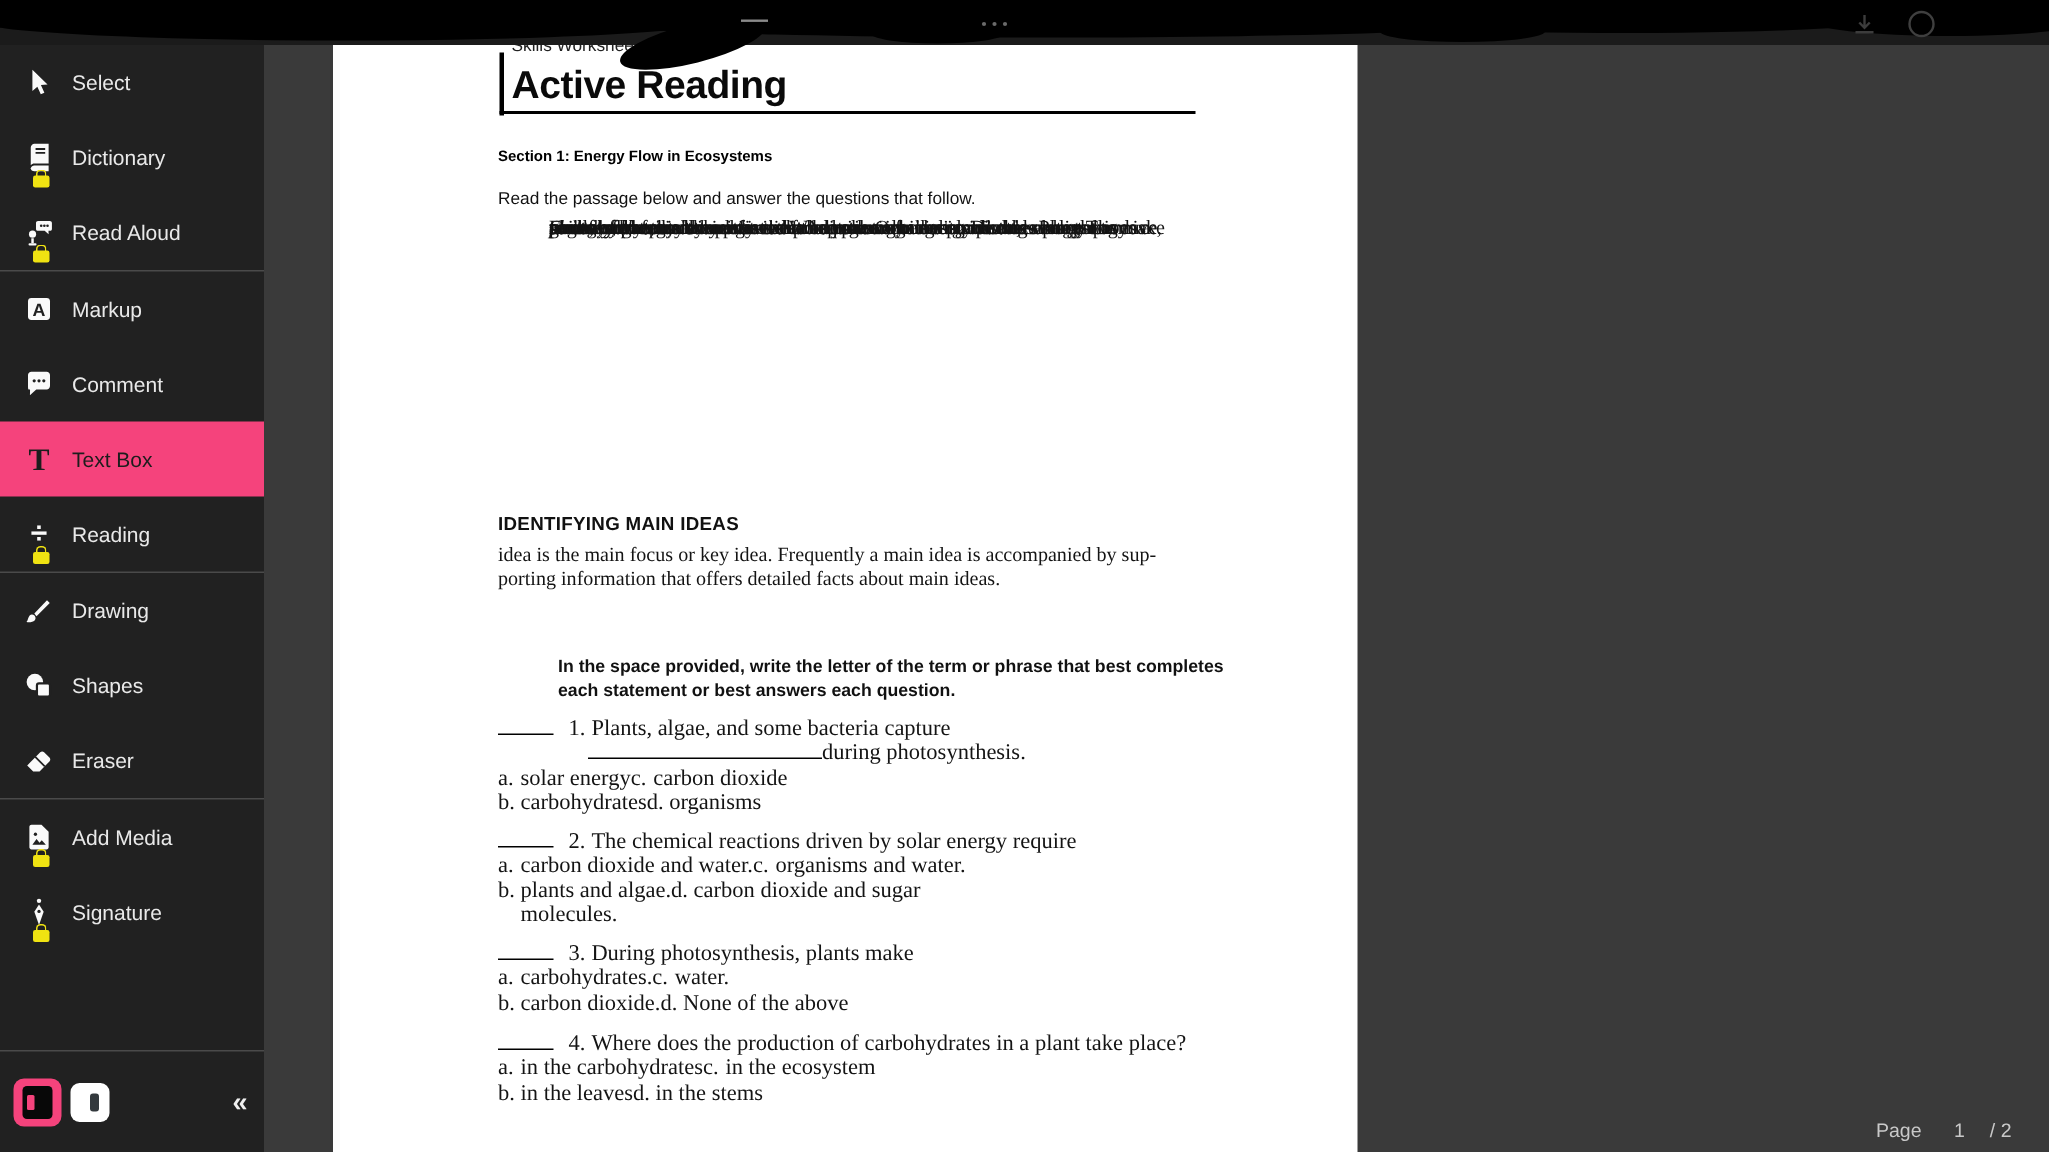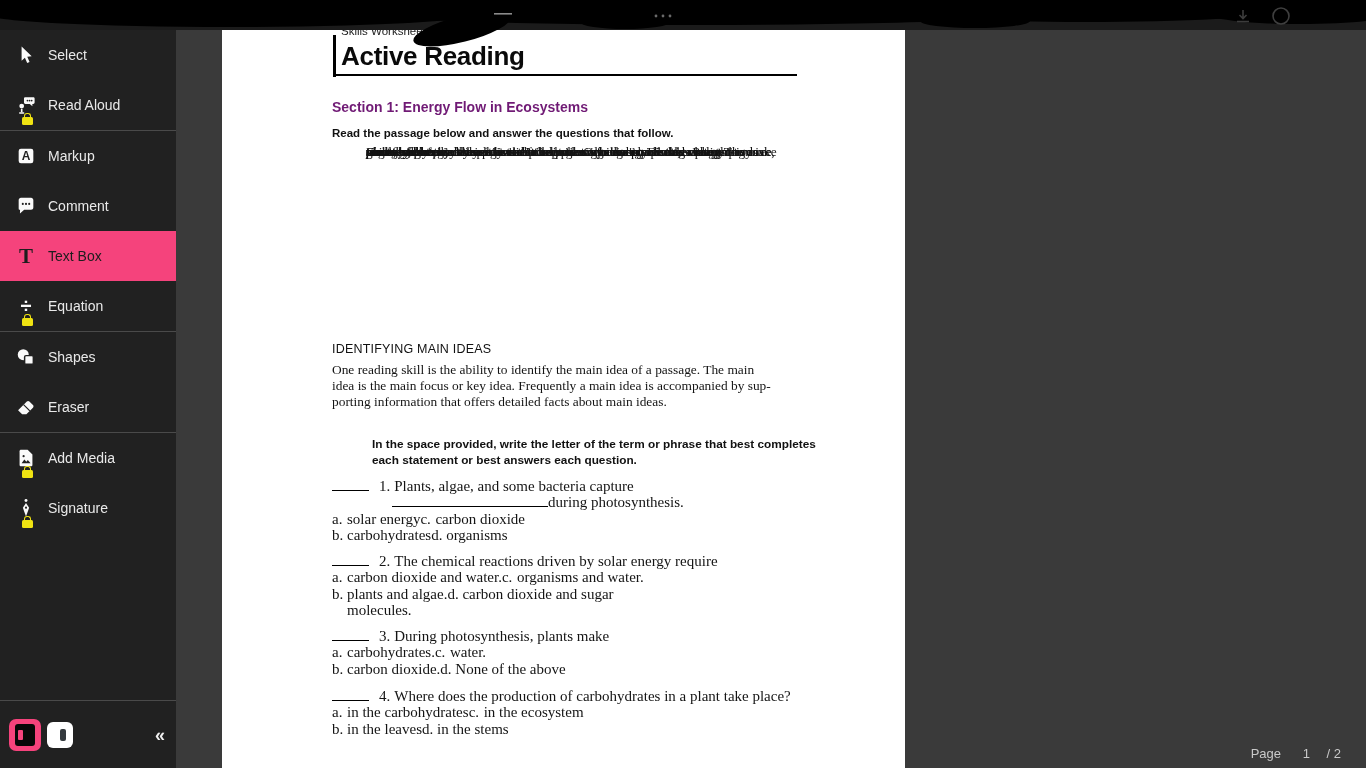--- a/index.html
+++ b/index.html
@@ -41,27 +41,27 @@
   
   .canvas { position:absolute; left:150px; top:30px; right:0; bottom:0; background:#3a3a3a; }
   .page { position:absolute; left:72px; top:0; width:683px; height:738px; background:#ffffff;
           overflow:hidden; color:#111; }
   .page * { position:absolute; white-space:nowrap; }
 
   .kicker { left:119px; top:-5px; font-size:11.5px; color:#222; }
   .title-bar { left:111px; top:5px; width:3px; height:42px; background:#000; }
   .title { left:119px; top:11px; font-size:26px; font-weight:bold; color:#0a0a0a; letter-spacing:-0.3px; }
   .title-rule { left:111px; top:44px; width:464px; height:2px; background:#000; }
-  .section-heading { left:110px; top:69px; font-size:14px; font-weight:bold; color:#701a75; }
-  .instr1 { left:110px; top:97px; font-size:11.5px; font-weight:bold; }
+  .section-heading { left:110px; top:69px; font-size:10px; font-weight:bold; color:#000000; }
+  .instr1 { left:110px; top:97px; font-size:11.5px; font-weight:normal; }
 
   .serifblock { font-family:"Liberation Serif", serif; font-size:13.4px; line-height:16.2px; color:#141414; }
   .passage { left:144px; top:114px; }
   .passage div, .mainideas div { position:static; }
-  .subhead { left:110px; top:312px; font-size:12.5px; font-weight:normal; letter-spacing:0.2px; }
+  .subhead { left:110px; top:312px; font-size:12.5px; font-weight:bold; letter-spacing:0.2px; }
   .mainideas { left:110px; top:332px; }
   .instr2 { left:110px; top:407px; font-size:11.8px; font-weight:bold; line-height:15.5px; }
   .instr2 div { position:static;margin-left:40px; }
 
   .q { left:110px; width:480px; font-family:"Liberation Serif", serif; font-size:15px; line-height:16.4px; color:#141414; }
   .q div, .q span { position:static; }
   .q-blank { display:inline-block; width:37px; height:12px; border-bottom:1px solid #000; }
   .q-num { margin-left:10px; }
   .q-stem { margin-left:4px; }
   .q-fill { margin-left:60px; }
@@ -104,20 +104,31 @@
 
   <div class="item">
     <span class="ic">
       <svg width="22" height="22" viewBox="0 0 24 24" fill="#fafafa">
           <path d="M7.2 2.8v15.4l3.6-3.2 2.5 5.6 2.6-1.1-2.5-5.6 4.8-.5z"></path>
         </svg>
     </span>
       <span class="lbl">Select</span>
   </div>
 
+  <div class="item">
+    <span class="ic">
+      <svg width="22" height="22" viewBox="0 0 24 24" fill="#fafafa">
+          <path d="M6 4.8C6 3.3 7.2 2 8.7 2H19v14.4H8.6c-1 0-1.9.5-2.6 1.3V4.8z"></path>
+          <path d="M6 19.8c.4-1.1 1.4-1.9 2.6-1.9H19V22H8.7C7.2 22 6 21.2 6 19.8z"></path>
+          <path d="M9.5 5h7v1.6h-7zM9.5 8h7v1.2h-7z" fill="#212121"></path>
+        </svg>
+    </span>
+      <span class="lbl">Dictionary</span>
+  <span class="lock"></span>
+    </div>
 
   <div class="item">
     <span class="ic">
       <svg width="22" height="22" viewBox="0 0 24 24" fill="#fafafa">
           <circle cx="7.3" cy="13.2" r="2.6"></circle>
           <rect x="6.4" y="16.2" width="1.8" height="3.6"></rect>
           <rect x="4.4" y="19.8" width="5.8" height="1.7" rx=".8"></rect>
           <path d="M11.3 3.6h8.6c.8 0 1.5.6 1.5 1.4v4.4c0 .8-.7 1.4-1.5 1.4h-1l.1 2.5-2.9-2.5h-4.8c-.8 0-1.5-.6-1.5-1.4V5c0-.8.7-1.4 1.5-1.4z"></path>
           <circle cx="13.6" cy="7.1" r=".95" fill="#212121"></circle>
           <circle cx="15.9" cy="7.1" r=".95" fill="#212121"></circle>
@@ -156,26 +167,35 @@
     <span class="ic">
         <span class="glyph serifT">T</span>
       </span>
     <span class="lbl">Text Box</span>
   </div>
 
   <div class="item">
     <span class="ic">
         <span class="glyph">÷</span>
       </span>
-    <span class="lbl">Equation</span>
+    <span class="lbl">Reading</span>
   <span class="lock"></span>
     </div>
 
   <div class="sep"></div>
 
+  <div class="item">
+    <span class="ic">
+      <svg width="22" height="22" viewBox="0 0 24 24" fill="#fafafa">
+          <path d="M5.2 15.6c-1.1 1.1-1.1 3.3-2.3 4.8 2 .5 4.8 0 5.9-1.1 1-1 .9-2.6-.1-3.6s-2.5-1.1-3.5-.1z"></path>
+          <path d="M8.6 14.2 17.8 4.5l2 2-9.6 9.6z"></path>
+        </svg>
+    </span>
+      <span class="lbl">Drawing</span>
+  </div>
 
   <div class="item">
     <span class="ic">
       <svg width="22" height="22" viewBox="0 0 24 24">
           <circle cx="9" cy="9.5" r="6" fill="#fafafa"></circle>
           <rect x="10.5" y="10.5" width="9.5" height="9.5" rx="1.5" fill="#fafafa" stroke="#212121" stroke-width="1.6"></rect>
         </svg>
     </span>
       <span class="lbl">Shapes</span>
   </div>
@@ -269,21 +289,20 @@
         </div>
         <div>
           <span>transferred from the plant to the animal. Organisms use this energy to move,</span>
         </div>
         <div>
           <span>grow, and reproduce.</span>
         </div>
       </div>
     <div class="subhead">IDENTIFYING MAIN IDEAS</div>
     <div class="mainideas serifblock">
-        <div>One reading skill is the ability to identify the main idea of a passage. The main</div>
         <div>idea is the main focus or key idea. Frequently a main idea is accompanied by sup-</div>
         <div>porting information that offers detailed facts about main ideas.</div>
       </div>
     <div class="instr2">
         <div>In the space provided, write the letter of the term or phrase that best completes</div>
         <div>each statement or best answers each question.</div>
       </div>
     <div style="position:static;">
         <div class="q" style="position: absolute; top: 448px;">
           <div><span class="q-blank"></span><span class="q-num">1.</span><span class="q-stem">Plants, algae, and some bacteria capture</span></div>

